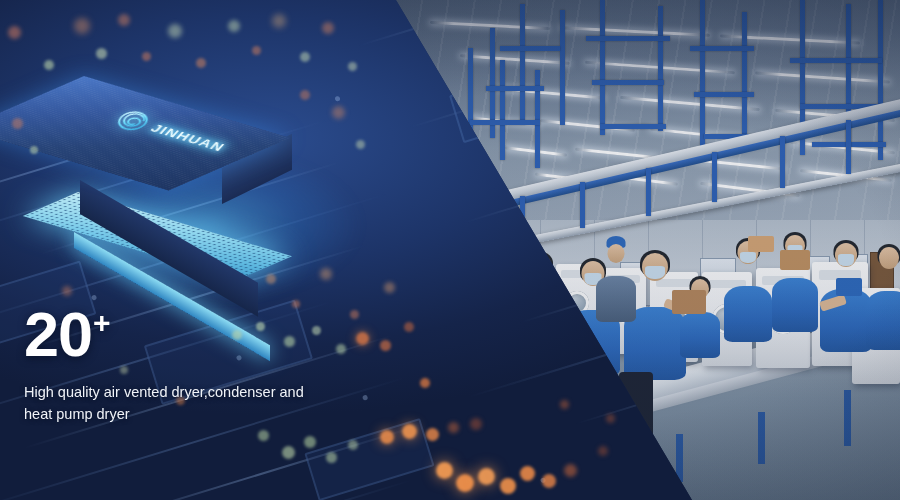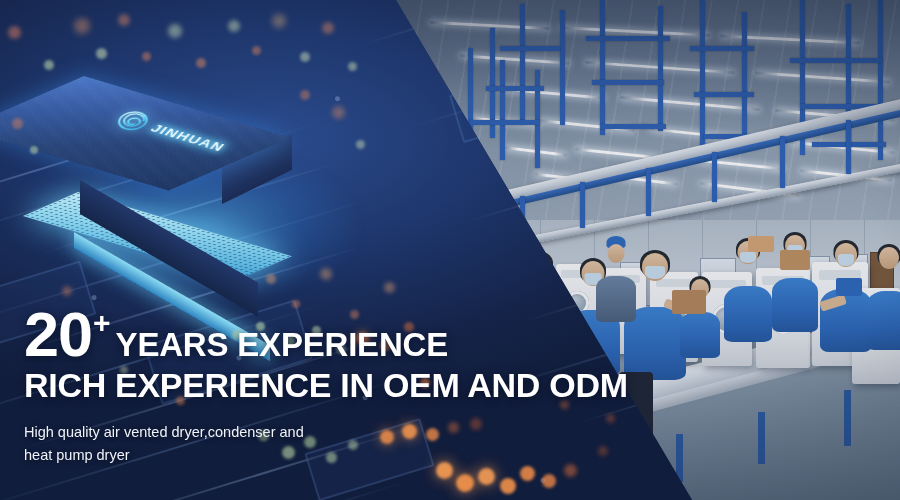--- a/index.html
+++ b/index.html
@@ -659,22 +659,20 @@
       <div class="bokeh" style="left:176px;top:396px;width:9px;height:9px;background:rgba(216,128,74,.5);filter:blur(1.8px)"></div>
       <div class="bokeh" style="left:120px;top:366px;width:8px;height:8px;background:rgba(190,206,168,.45);filter:blur(1.6px)"></div>
       <div class="bokeh" style="left:62px;top:286px;width:10px;height:10px;background:rgba(208,126,92,.45);filter:blur(2px)"></div>
     </div>
   </div>
 
   <div class="copy">
     <div class="line-years">
       <span class="num19">20</span>
       <span class="plus">+</span>
-      <span class="yrs">YEARS EXPERIENCE</span>
     </div>
-    <div class="line-rich">RICH EXPERIENCE IN OEM AND ODM</div>
     <div class="sub">
       <div>High quality air vented dryer,condenser and</div>
       <div>heat pump dryer</div>
     </div>
   </div>
 
 </div>
 
 </body></html>

